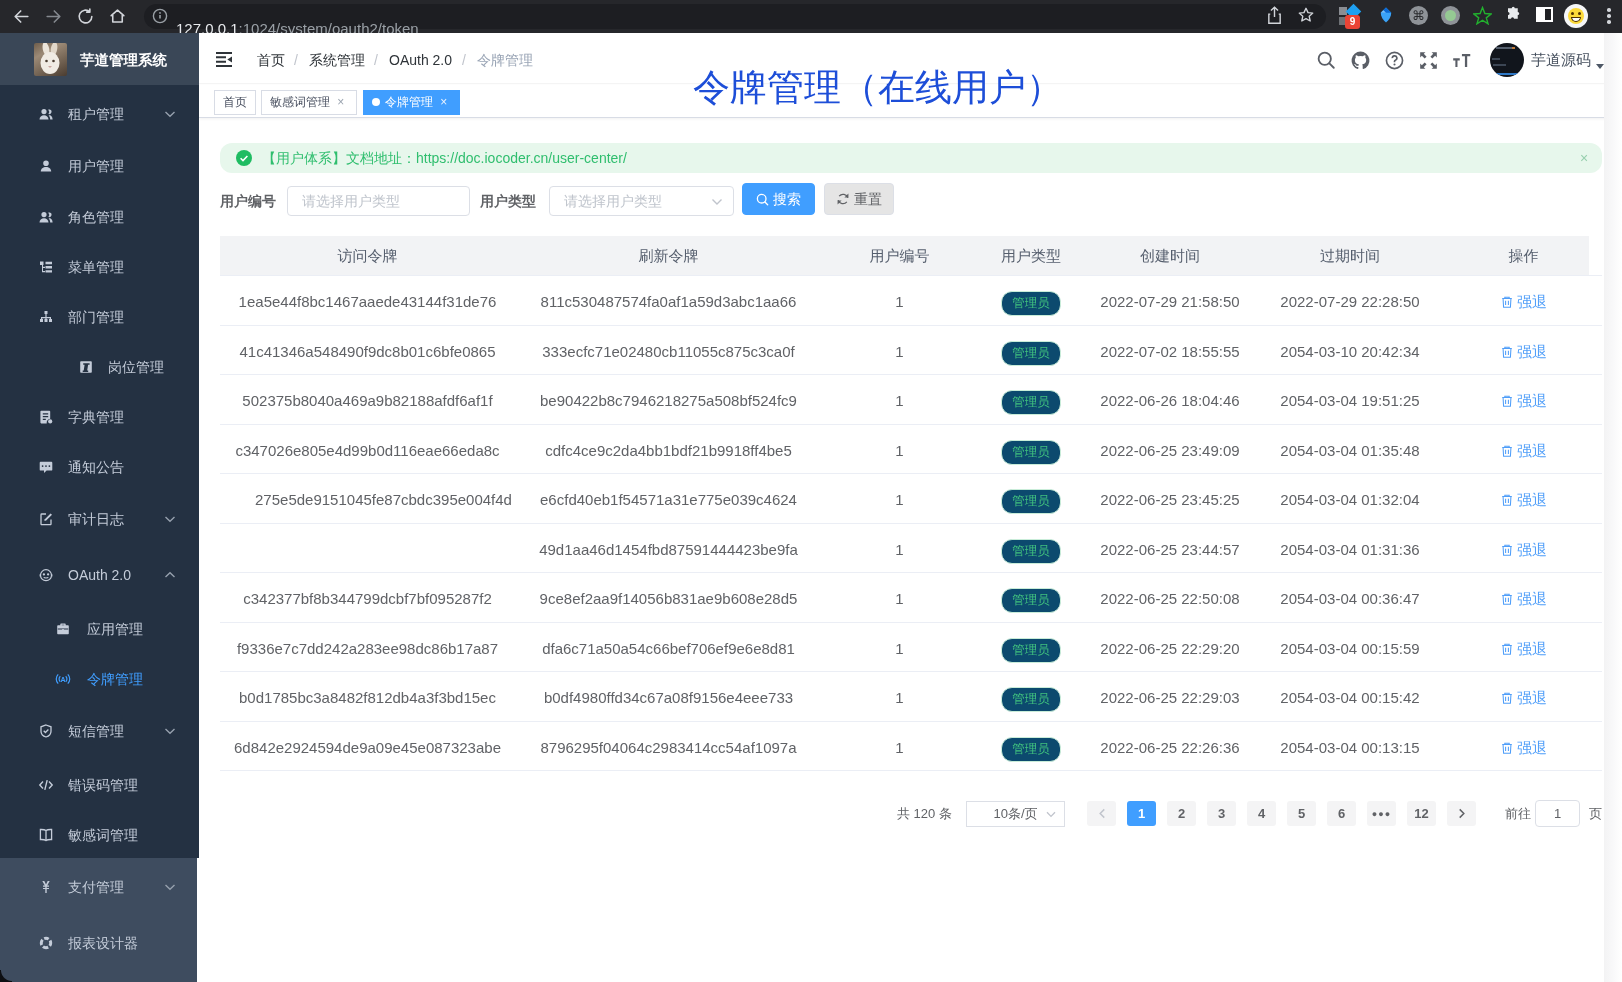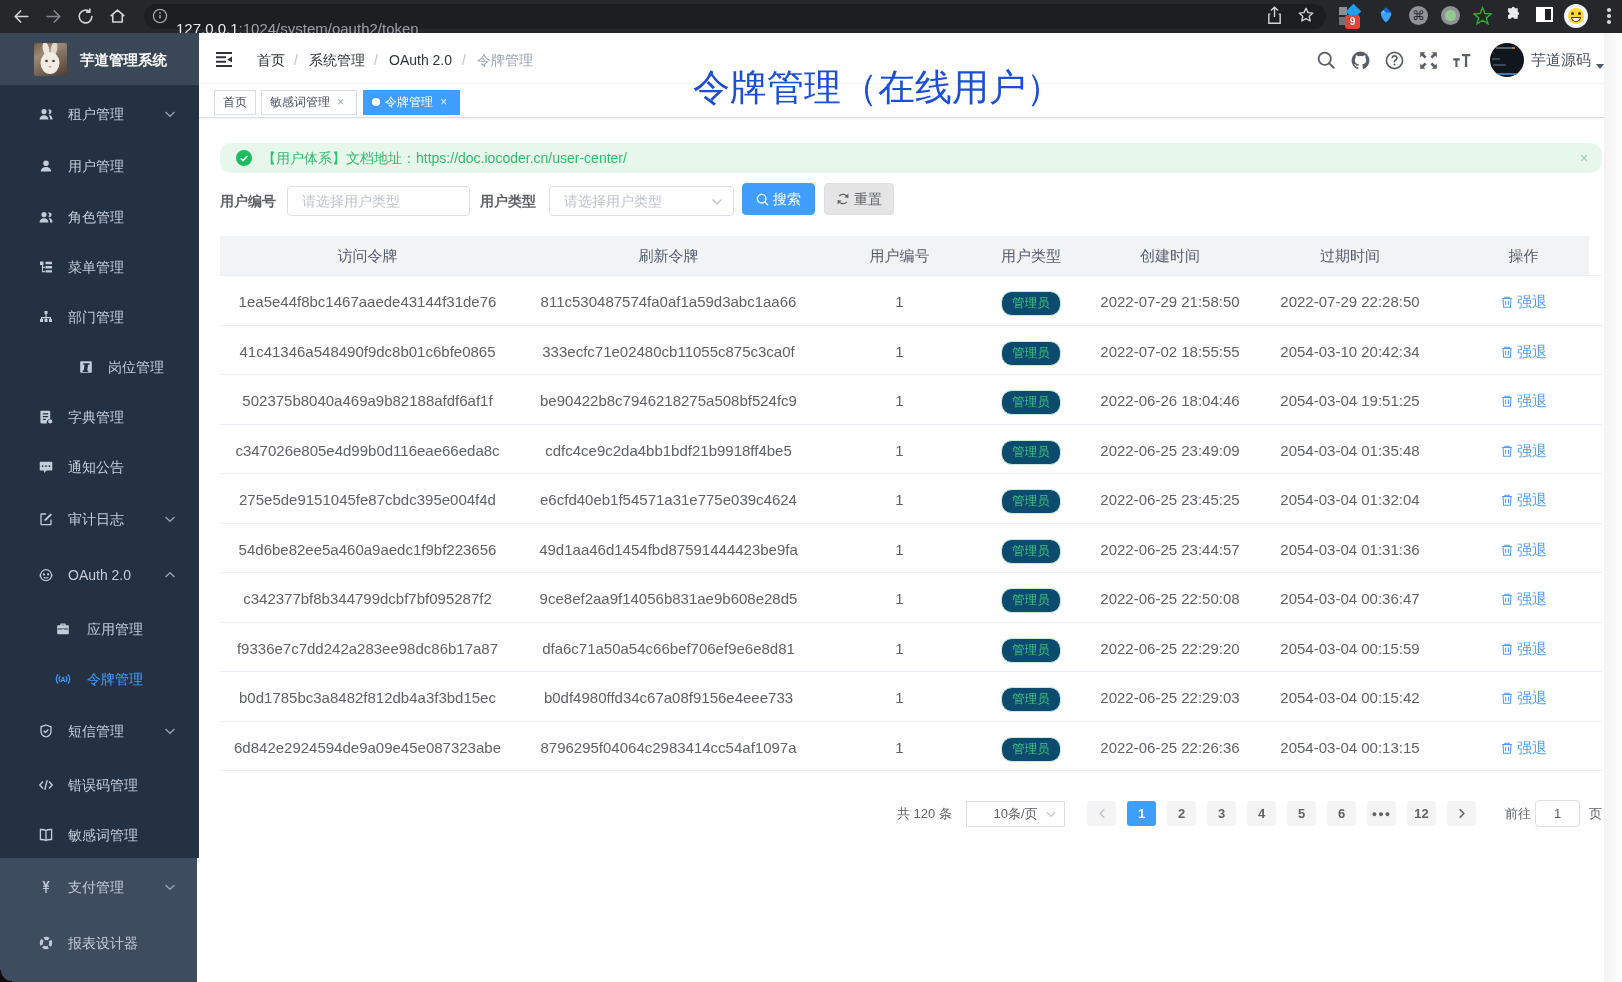--- a/index.html
+++ b/index.html
@@ -405,32 +405,31 @@
         <div class="td" style="left:295px;width:307px">cdfc4ce9c2da4bb1bdf21b9918ff4be5</div>
         <div class="td" style="left:602px;width:155px">1</div>
         <div class="td" style="left:757px;width:108px"><span class="gtag">管理员</span></div>
         <div class="td" style="left:865px;width:170px">2022-06-25 23:49:09</div>
         <div class="td" style="left:1035px;width:190px">2054-03-04 01:35:48</div>
         <div class="td" style="left:1225px;width:157px"><span class="kick"><svg width="14" height="14" viewBox="0 0 16 16">
               <path fill="none" stroke="#4f9ef9" stroke-width="1.2" d="M2.5 4h11M5.5 4V2.6h5V4M3.5 4l.6 10h7.8l.6-10M6.4 6.5v5M9.6 6.5v5"></path>
             </svg>强退</span></div>
       </div>
   <div class="row">
-        <div class="td" style="left:0px;width:295px">275e5de9151045fe87cbdc395e004f4d</div>
+        <div class="td" style="left:16px;width:295px">275e5de9151045fe87cbdc395e004f4d</div>
         <div class="td" style="left:295px;width:307px">e6cfd40eb1f54571a31e775e039c4624</div>
         <div class="td" style="left:602px;width:155px">1</div>
         <div class="td" style="left:757px;width:108px"><span class="gtag">管理员</span></div>
         <div class="td" style="left:865px;width:170px">2022-06-25 23:45:25</div>
         <div class="td" style="left:1035px;width:190px">2054-03-04 01:32:04</div>
         <div class="td" style="left:1225px;width:157px"><span class="kick"><svg width="14" height="14" viewBox="0 0 16 16">
               <path fill="none" stroke="#4f9ef9" stroke-width="1.2" d="M2.5 4h11M5.5 4V2.6h5V4M3.5 4l.6 10h7.8l.6-10M6.4 6.5v5M9.6 6.5v5"></path>
             </svg>强退</span></div>
       </div>
   <div class="row">
-        <div class="td" style="left:0px;width:295px">54d6be82ee5a460a9aedc1f9bf223656</div>
         <div class="td" style="left:295px;width:307px">49d1aa46d1454fbd87591444423be9fa</div>
         <div class="td" style="left:602px;width:155px">1</div>
         <div class="td" style="left:757px;width:108px"><span class="gtag">管理员</span></div>
         <div class="td" style="left:865px;width:170px">2022-06-25 23:44:57</div>
         <div class="td" style="left:1035px;width:190px">2054-03-04 01:31:36</div>
         <div class="td" style="left:1225px;width:157px"><span class="kick"><svg width="14" height="14" viewBox="0 0 16 16">
               <path fill="none" stroke="#4f9ef9" stroke-width="1.2" d="M2.5 4h11M5.5 4V2.6h5V4M3.5 4l.6 10h7.8l.6-10M6.4 6.5v5M9.6 6.5v5"></path>
             </svg>强退</span></div>
       </div>
   <div class="row">

